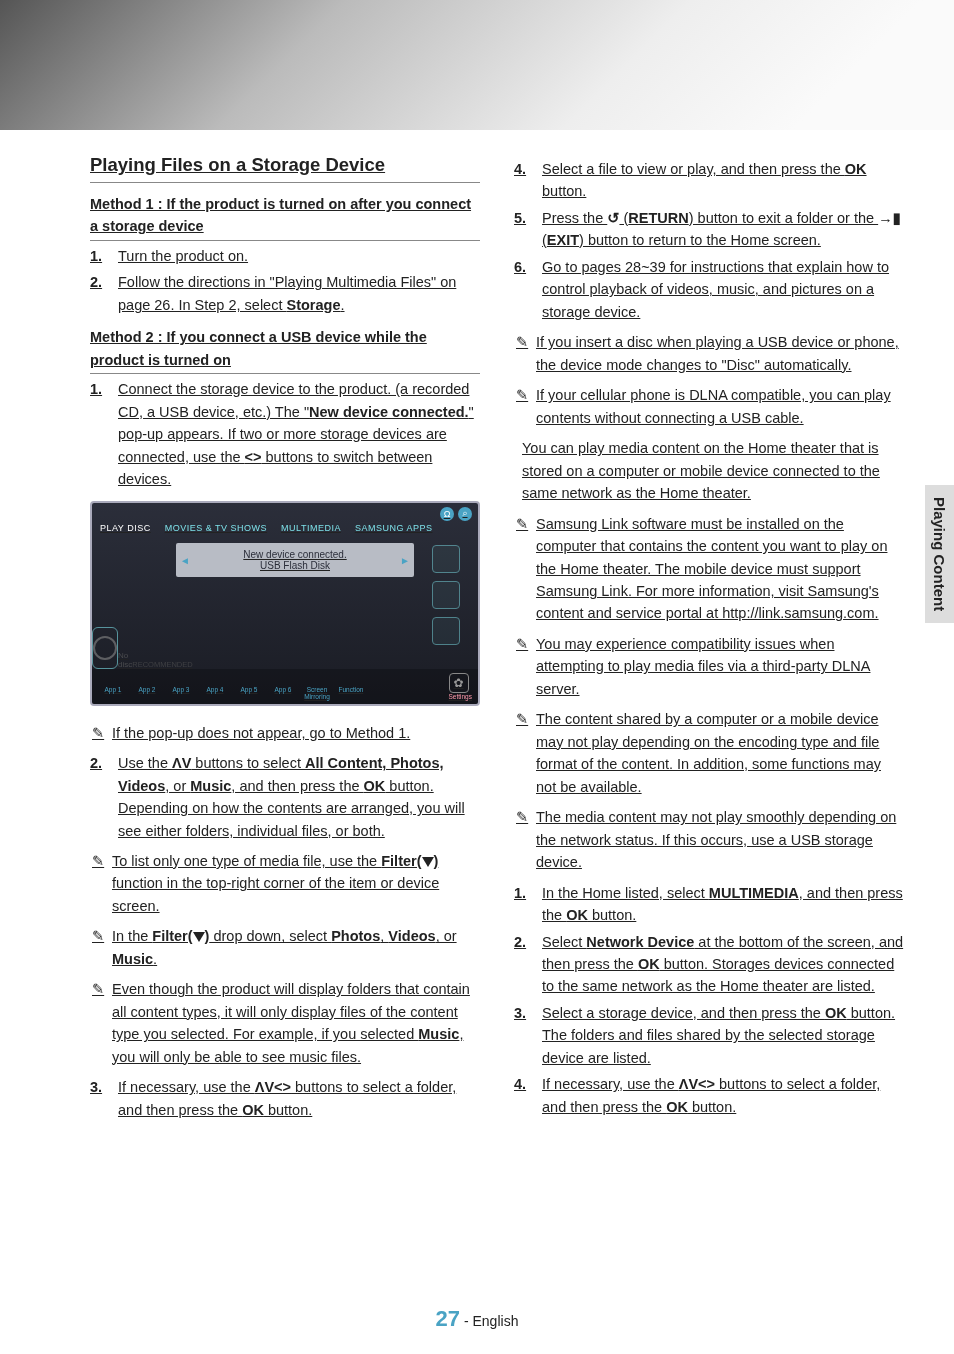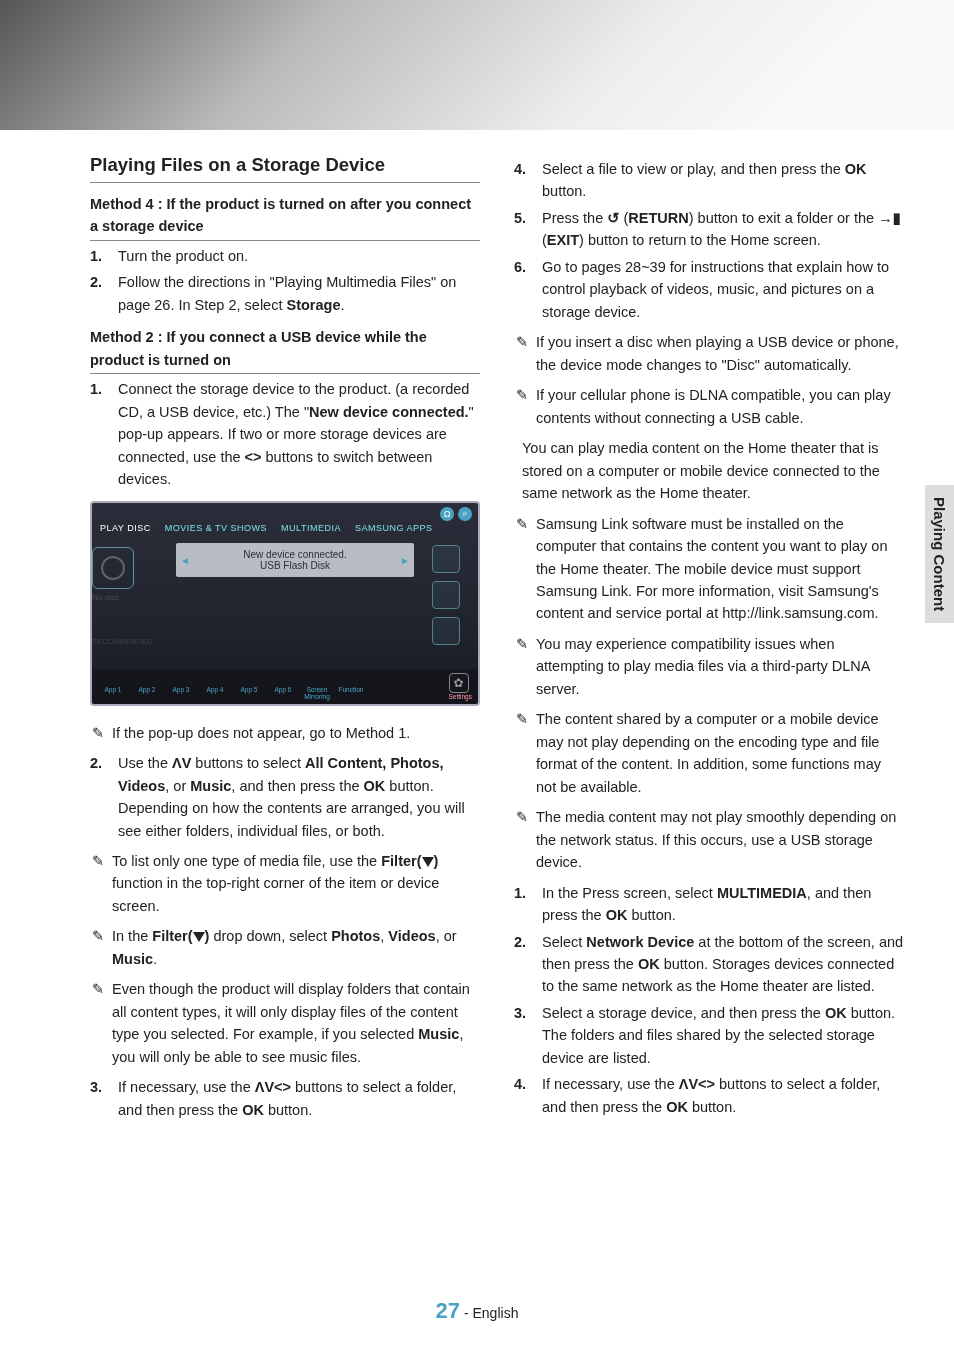--- a/index.html
+++ b/index.html
@@ -18,20 +18,21 @@
     top: 130px;
     left: 0;
     right: 0;
     bottom: 0;
     background: #fff;
     padding: 24px 50px 30px 90px;
   }
   .columns {
     display: flex;
     gap: 34px;
+    text-decoration: underline;
   }
   .col {
     flex: 1;
     min-width: 0;
   }
   .section-title {
     font-size: 18.5px;
     font-weight: bold;
     border-bottom: 1.5px solid #888;
     padding-bottom: 6px;
@@ -84,21 +85,21 @@
     position: absolute;
     right: 0;
     top: 355px;
     background: #ddd;
     padding: 12px 6px;
     font-weight: bold;
     font-size: 15px;
   }
   .footer {
     position: absolute;
-    bottom: 30px;
+    bottom: 22px;
     left: 0; right: 0;
     text-align: center;
     font-size: 14px;
   }
   .footer .pg { font-size: 22px; color: #4aa3c4; font-weight: bold; }
 
   
   .mock {
     margin: 10px 0 16px 0;
     border: 2px solid #aab;
@@ -127,22 +128,22 @@
     font-size: 9px;
     letter-spacing: 0.5px;
     color: #7de0e8;
     align-items: center;
   }
   .mock-tabs span:first-child { color: #fff; }
   .mock-body { display: flex; height: 130px; }
   .mock-left {
     width: 84px;
     display: flex;
-    flex-direction: column;
-    align-items: flex-start;
+    flex-direction: row;
+    align-items: flex-end;
     padding-top: 8px;
     opacity: 0.6;
   }
   .mock-disc {
     width: 42px; height: 42px; border: 1.5px solid #7de0e8; border-radius: 6px;
     display:flex; align-items:center; justify-content:center; position: relative;
   }
   .mock-disc::after {
     content:""; width: 20px; height:20px; border:2px solid #888; border-radius:50%;
   }
@@ -223,21 +224,21 @@
 <div class="page">
 
   <div class="side-tab">Playing Content</div>
 
   <div class="columns">
 
     <div class="col">
 
       <div class="section-title">Playing Files on a Storage Device</div>
 
-      <div class="method-title">Method 4 : If the product is turned on after you connect a storage device</div>
+      <div class="method-title">Method 1 : If the product is turned on after you connect a storage device</div>
 
       <div class="num-item">
         <div class="n">1.</div>
         <div class="t">Turn the product on.</div>
       </div>
       <div class="num-item">
         <div class="n">2.</div>
         <div class="t">
           <span>Follow the directions in "Playing Multimedia Files" on page 26. In Step 2, select </span><b>Storage</b><span>.</span>
         </div>
@@ -389,21 +390,21 @@
         <div class="t">The content shared by a computer or a mobile device may not play depending on the encoding type and file format of the content. In addition, some functions may not be available.</div>
       </div>
       <div class="note-item">
         <div class="bullet">✎</div>
         <div class="t">The media content may not play smoothly depending on the network status. If this occurs, use a USB storage device.</div>
       </div>
 
       <div class="num-item">
         <div class="n">1.</div>
         <div class="t">
-          <span>In the Press screen, select </span><b>MULTIMEDIA</b><span>, and then press the </span><b>OK</b><span> button.</span>
+          <span>In the Home listed, select </span><b>MULTIMEDIA</b><span>, and then press the </span><b>OK</b><span> button.</span>
         </div>
       </div>
       <div class="num-item">
         <div class="n">2.</div>
         <div class="t">
           <span>Select </span><b>Network Device</b><span> at the bottom of the screen, and then press the </span><b>OK</b><span> button. Storages devices connected to the same network as the Home theater are listed.</span>
         </div>
       </div>
       <div class="num-item">
         <div class="n">3.</div>

